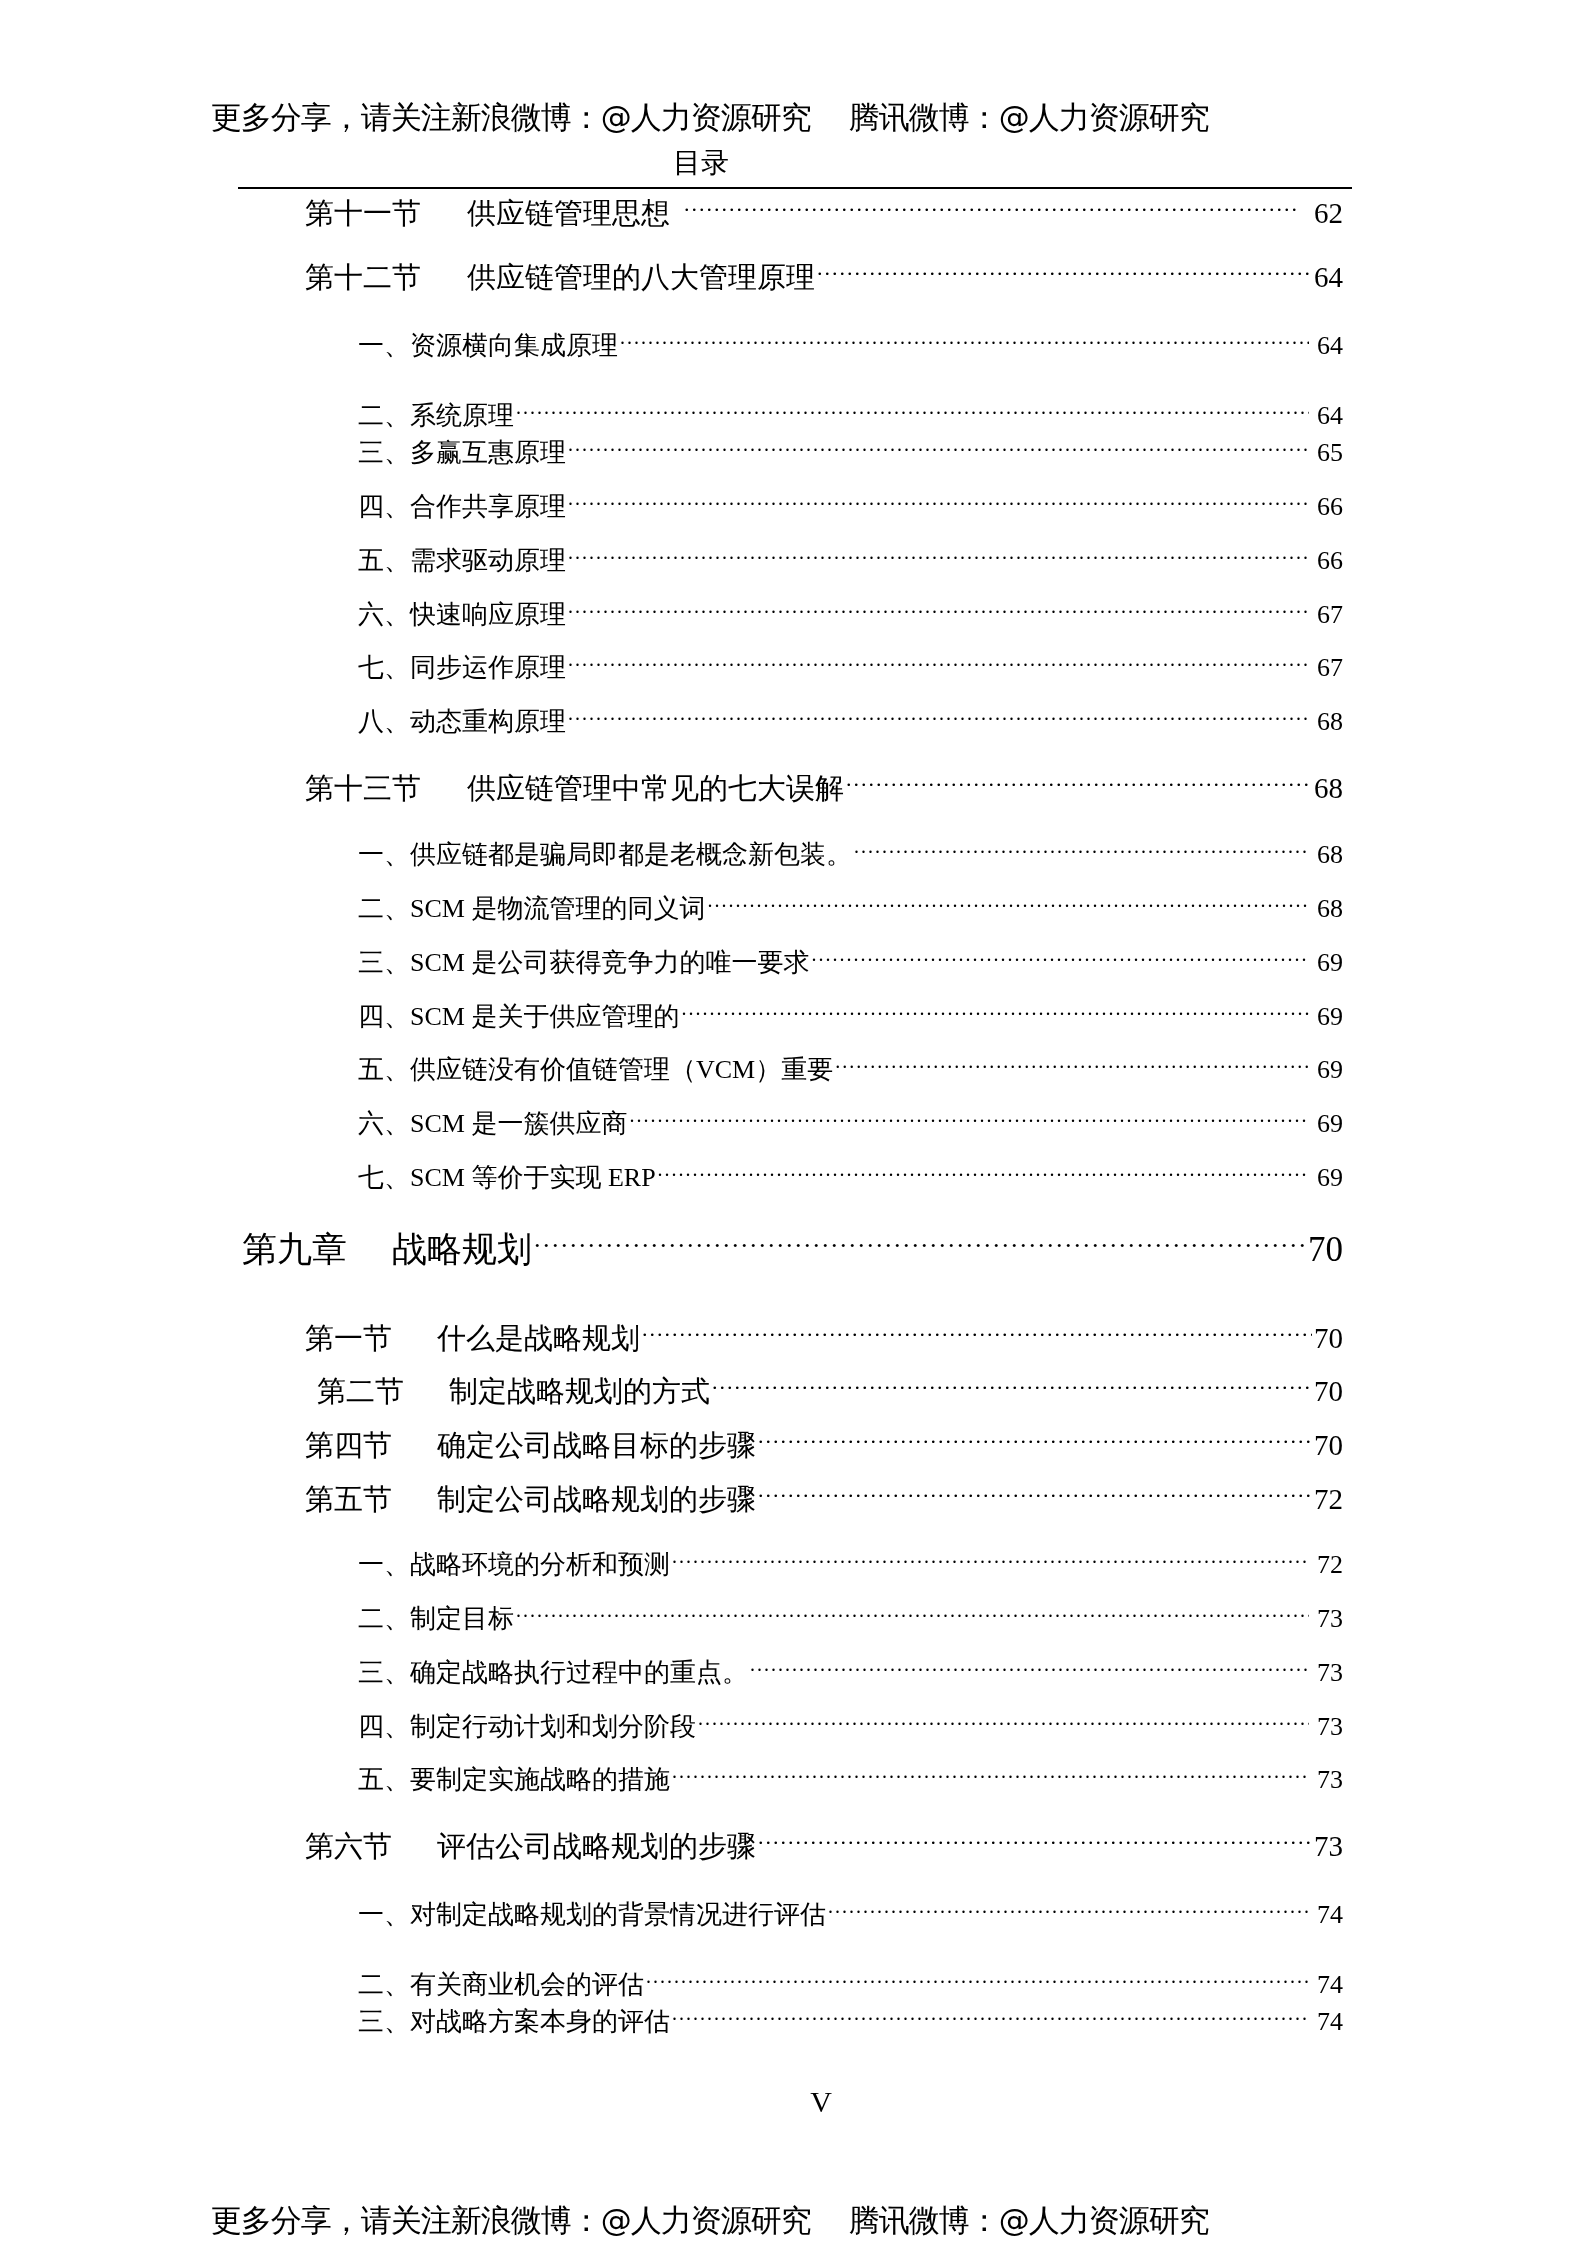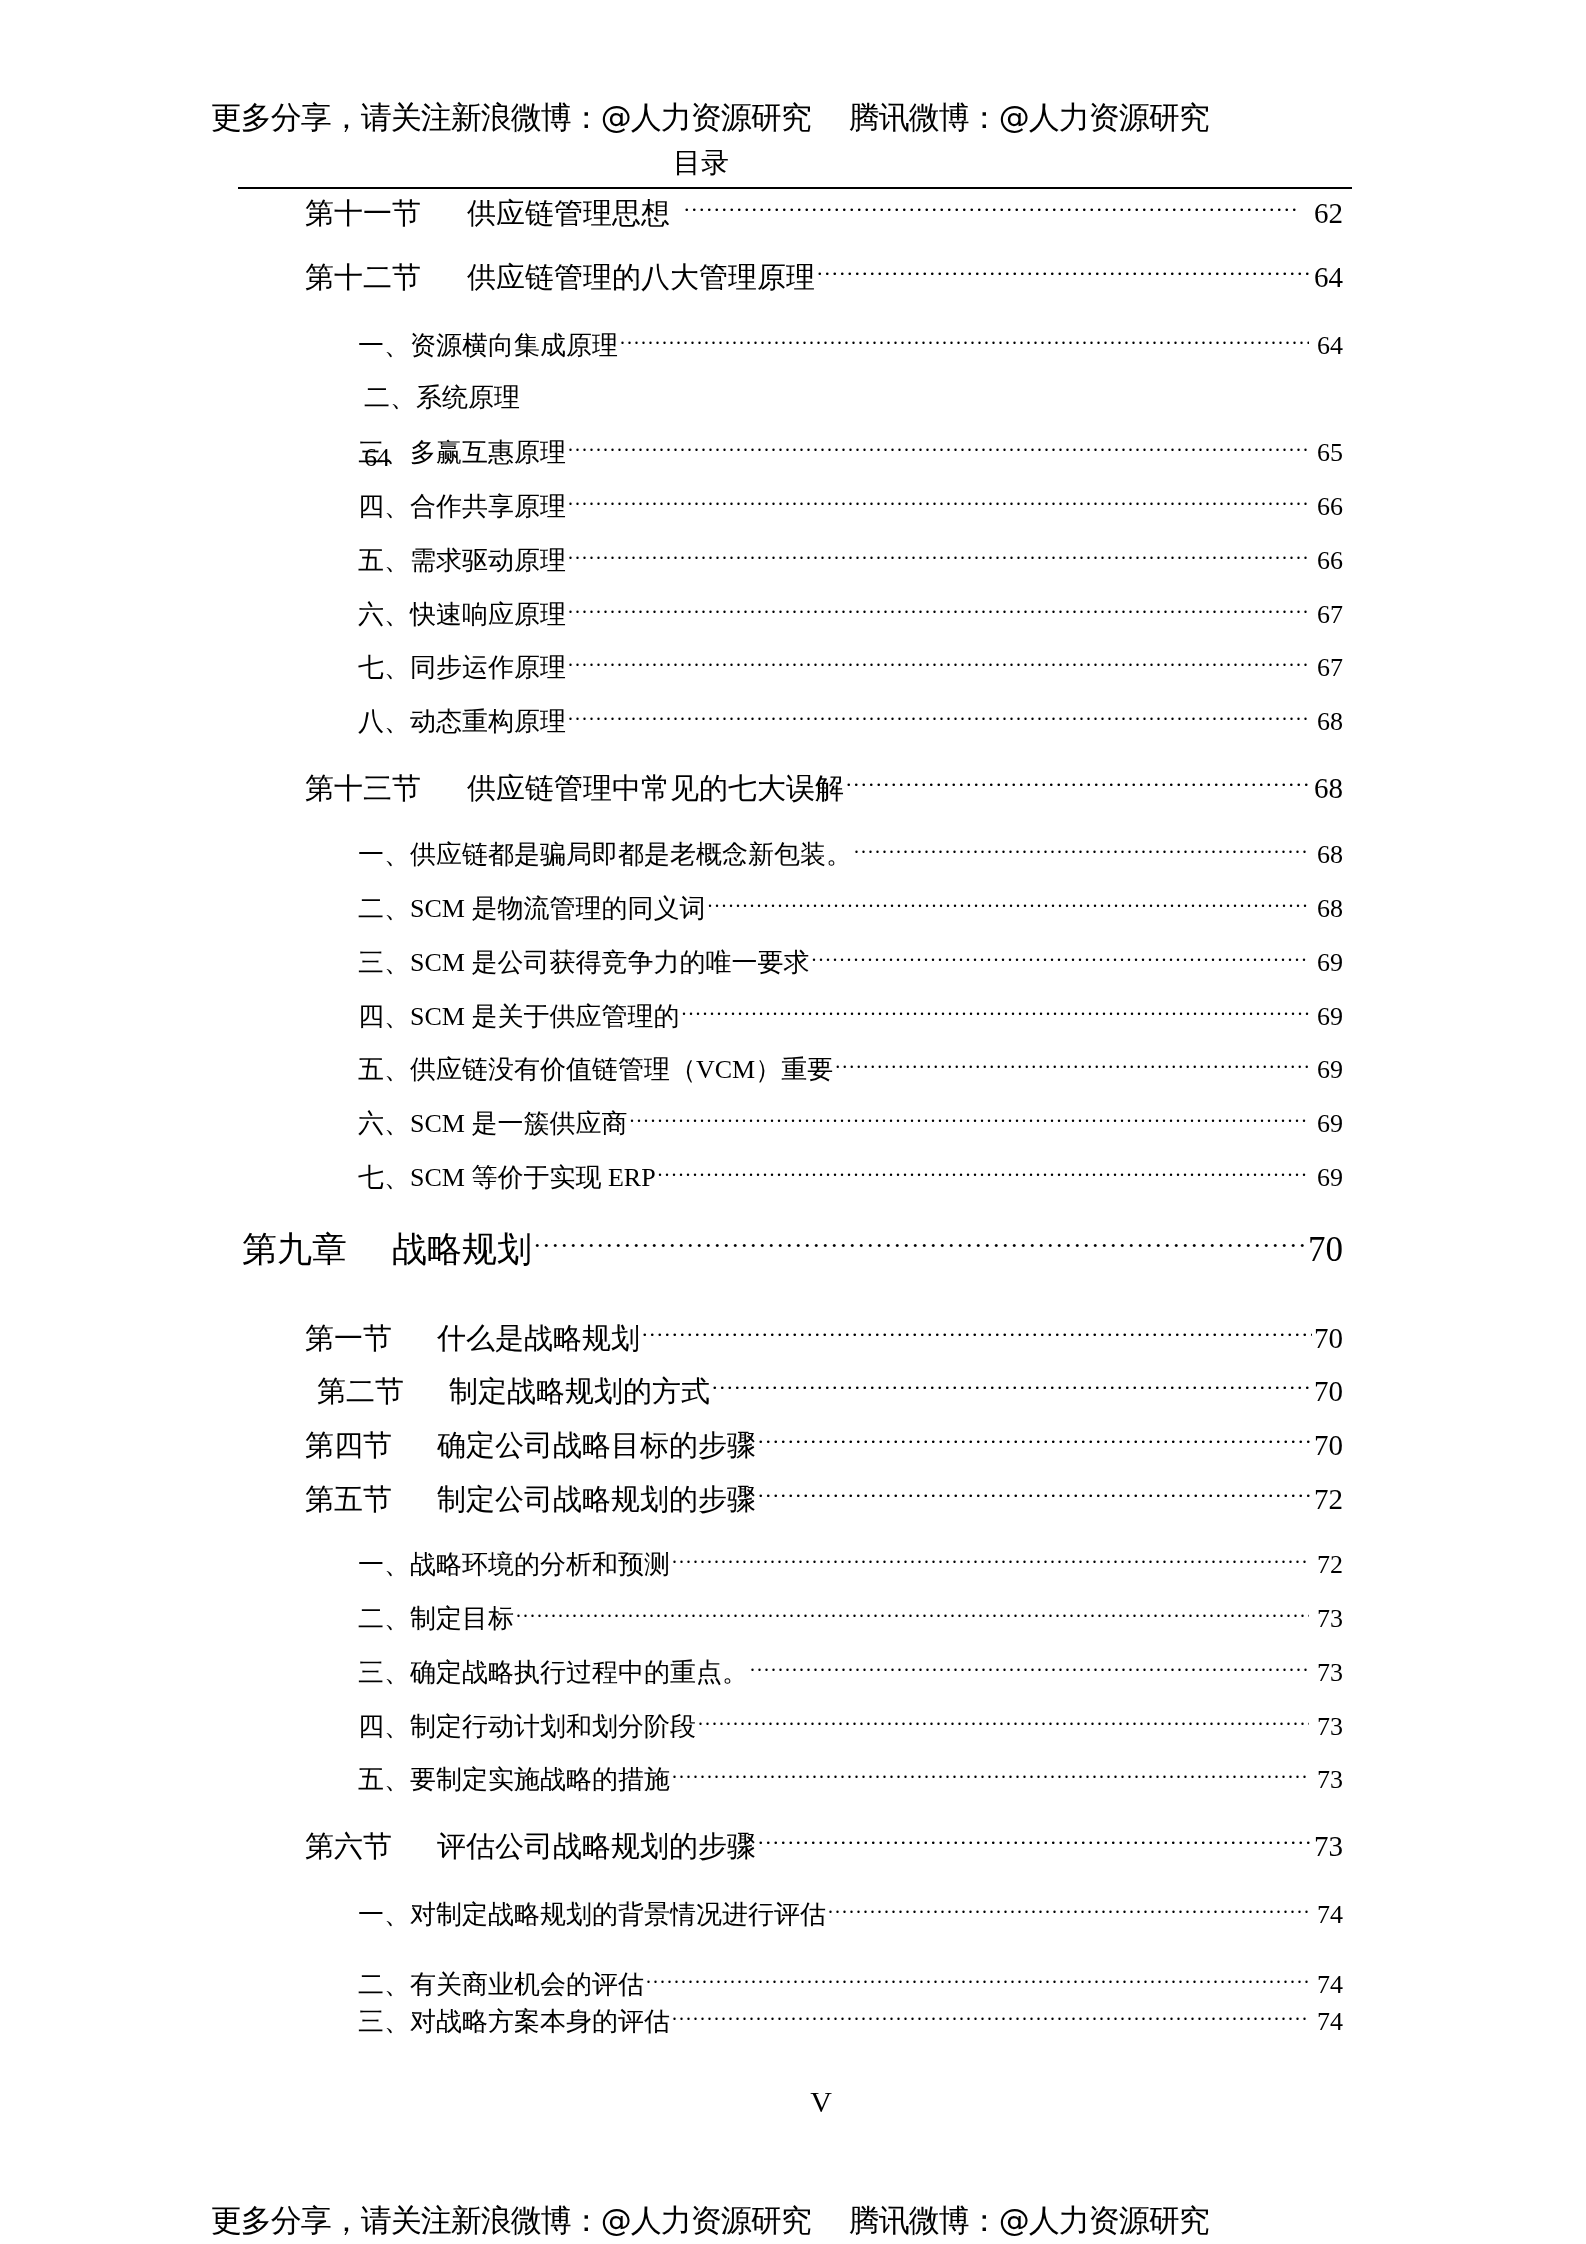--- a/index.html
+++ b/index.html
@@ -63,21 +63,21 @@
     <div class="row section wide" style="top: 258px;">
       <span class="label"><span class="num-prefix">第十二节</span><span>供应链管理的八大管理原理</span></span>
       <span class="leader"></span>
       <span class="page">64</span>
     </div>
     <div class="row sub" style="top: 328px;">
       <span class="label"><span class="num-prefix">一、</span><span>资源横向集成原理</span></span>
       <span class="leader"></span>
       <span class="page">64</span>
     </div>
-    <div class="row sub" style="top: 381px; flex-direction: column;">
+    <div class="row sub" style="top: 398px;">
       <span class="label"><span class="num-prefix">二、</span><span>系统原理</span></span>
       <span class="leader"></span>
       <span class="page">64</span>
     </div>
     <div class="row sub" style="top: 435px;">
       <span class="label"><span class="num-prefix">三、</span><span>多赢互惠原理</span></span>
       <span class="leader"></span>
       <span class="page">65</span>
     </div>
     <div class="row sub" style="top: 489px;">

